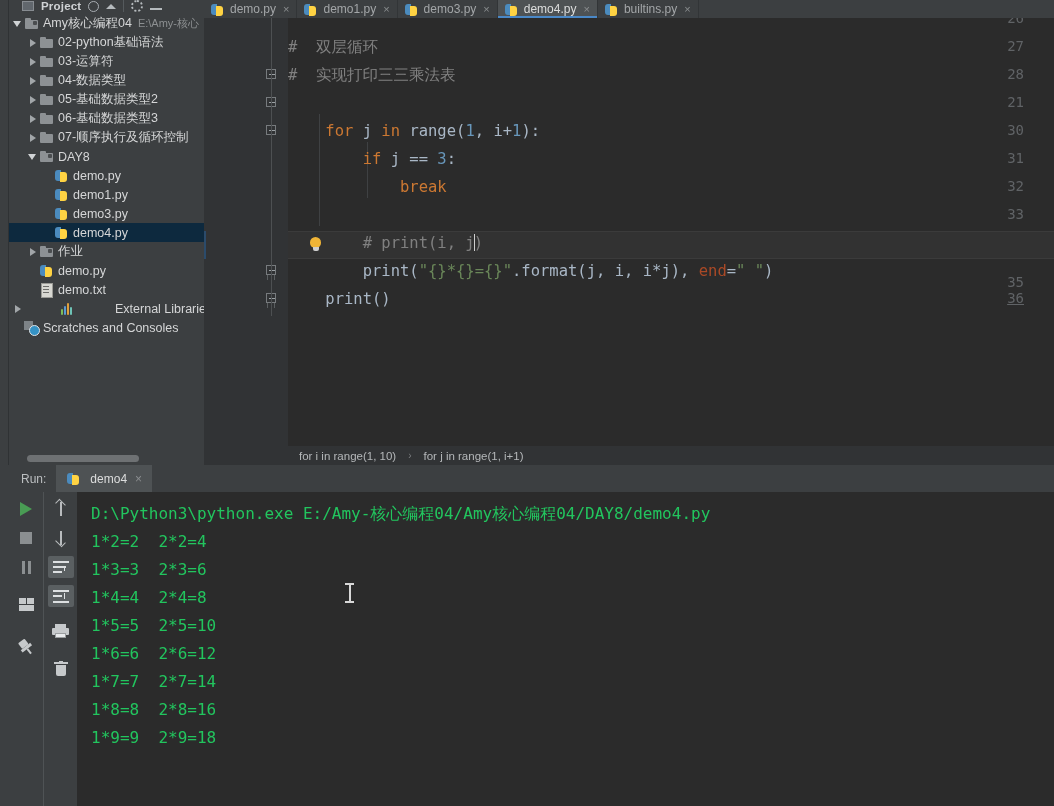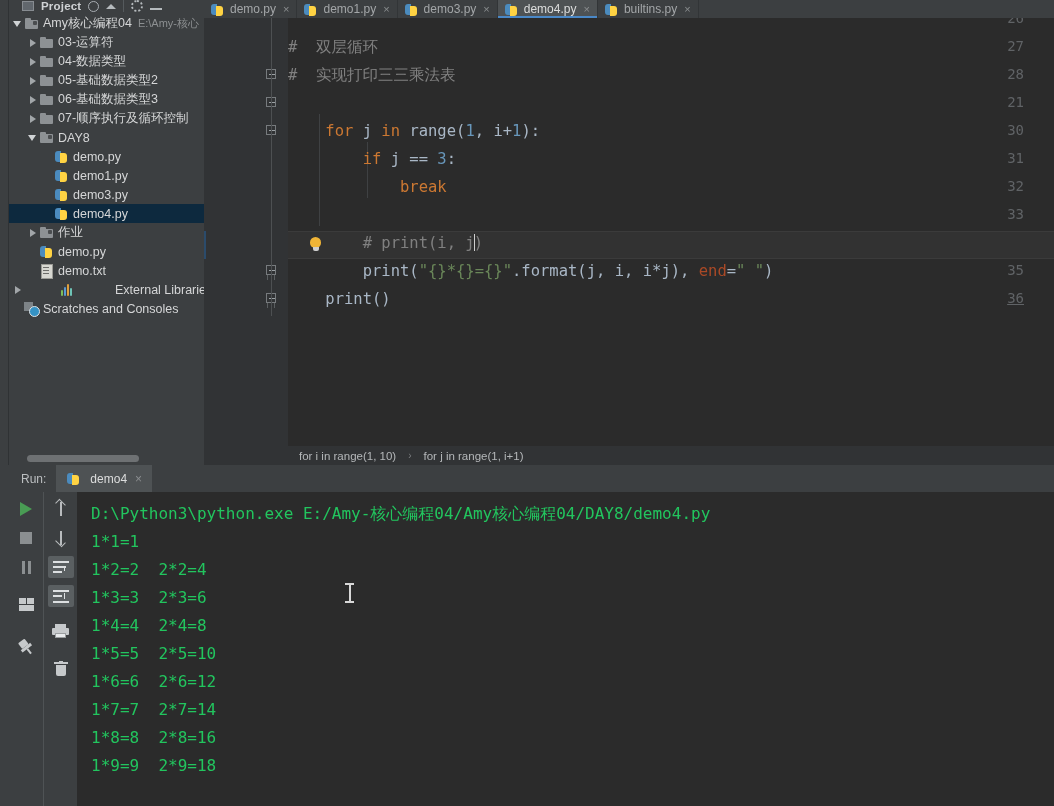--- a/index.html
+++ b/index.html
@@ -351,20 +351,25 @@
 
   <div class="project-panel">
     <div class="tree" id="tree">
         <div class="tree-row" style="padding-left: 2px;">
           <span class="arrow open"></span>
           <span class="ic ic-folder ic-folder-src">
             <span class="dot"></span>
           </span>
           <span class="tree-label">Amy核心编程04</span>
           <span class="tree-path">E:\Amy-核心</span>
+        </div>
+        <div class="tree-row" style="padding-left: 17px;">
+          <span class="arrow closed"></span>
+          <span class="ic ic-folder"></span>
+          <span class="tree-label">02-python基础语法</span>
         </div>
         <div class="tree-row" style="padding-left: 17px;">
           <span class="arrow closed"></span>
           <span class="ic ic-folder"></span>
           <span class="tree-label">03-运算符</span>
         </div>
         <div class="tree-row" style="padding-left: 17px;">
           <span class="arrow closed"></span>
           <span class="ic ic-folder"></span>
           <span class="tree-label">04-数据类型</span>
@@ -482,21 +487,21 @@
       <div id="gutter-nums">
           <div class="gutter-line" style="top: -8px;">26</div>
           <div class="gutter-line" style="top: 20px;">27</div>
           <div class="gutter-line" style="top: 48px;">28</div>
           <div class="gutter-line" style="top: 76px;">21</div>
           <div class="gutter-line" style="top: 104px;">30</div>
           <div class="gutter-line" style="top: 132px;">31</div>
           <div class="gutter-line" style="top: 160px;">32</div>
           <div class="gutter-line" style="top: 188px;">33</div>
           <div class="gutter-line cur" style="top: 216px;">34</div>
-          <div class="gutter-line" style="top: 244px;">35</div>
+          <div class="gutter-line" style="top: 256px;">35</div>
           <div class="gutter-line" style="top: 272px; text-decoration: underline;">36</div>
         </div>
       <div id="folds">
           <div class="fold" style="top: 51px;">
             <span class="box"></span>
             <span class="tail"></span>
           </div>
           <div class="fold" style="top: 79px;">
             <span class="box"></span>
             <span class="tail"></span>
@@ -629,21 +634,20 @@
               <span class="lid"></span>
               <span class="can"></span>
           </span>
         </div>
       </div>
     </div>
 
     <div class="console">
       <div class="console-line">D:\Python3\python.exe E:/Amy-核心编程04/Amy核心编程04/DAY8/demo4.py</div>
       <div id="console-out">
-          <div class="console-line">1*1=1</div>
           <div class="console-line">1*2=2  2*2=4</div>
           <div class="console-line">1*3=3  2*3=6</div>
           <div class="console-line">1*4=4  2*4=8</div>
           <div class="console-line">1*5=5  2*5=10</div>
           <div class="console-line">1*6=6  2*6=12</div>
           <div class="console-line">1*7=7  2*7=14</div>
           <div class="console-line">1*8=8  2*8=16</div>
           <div class="console-line">1*9=9  2*9=18</div>
         </div>
     </div>

